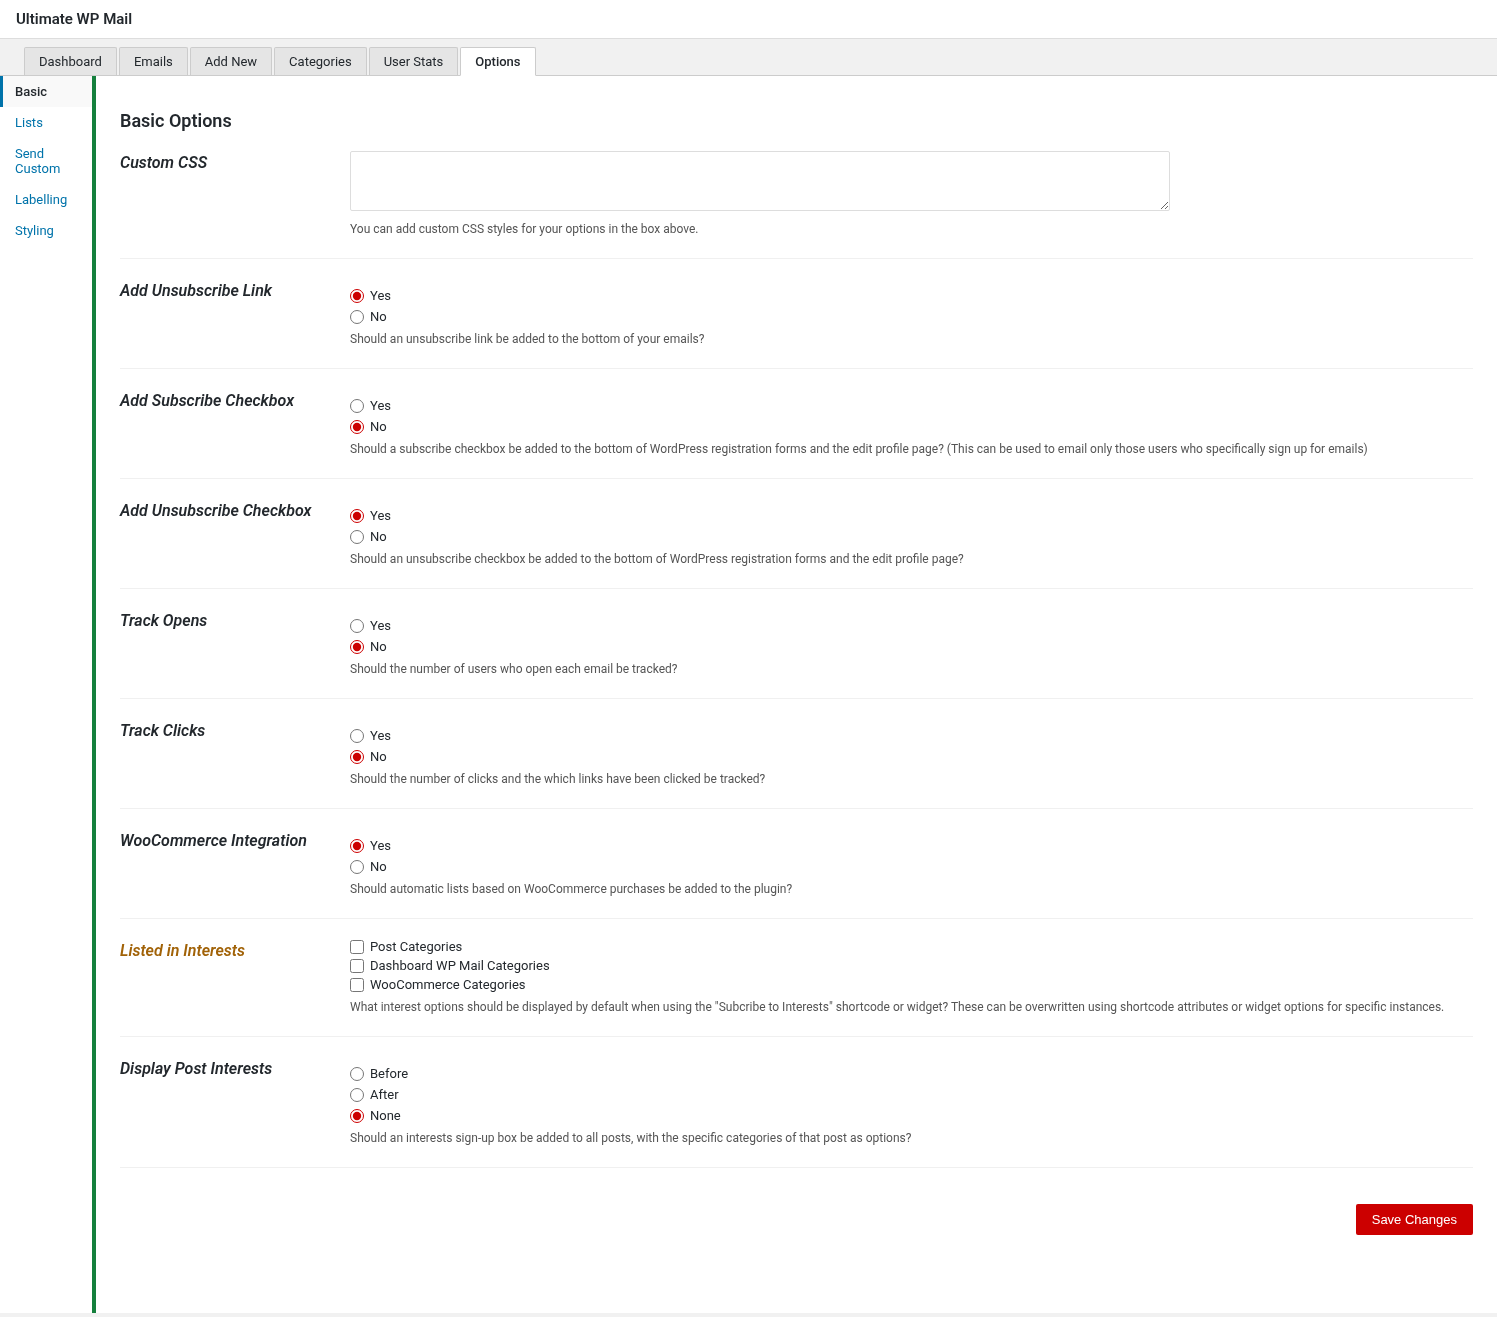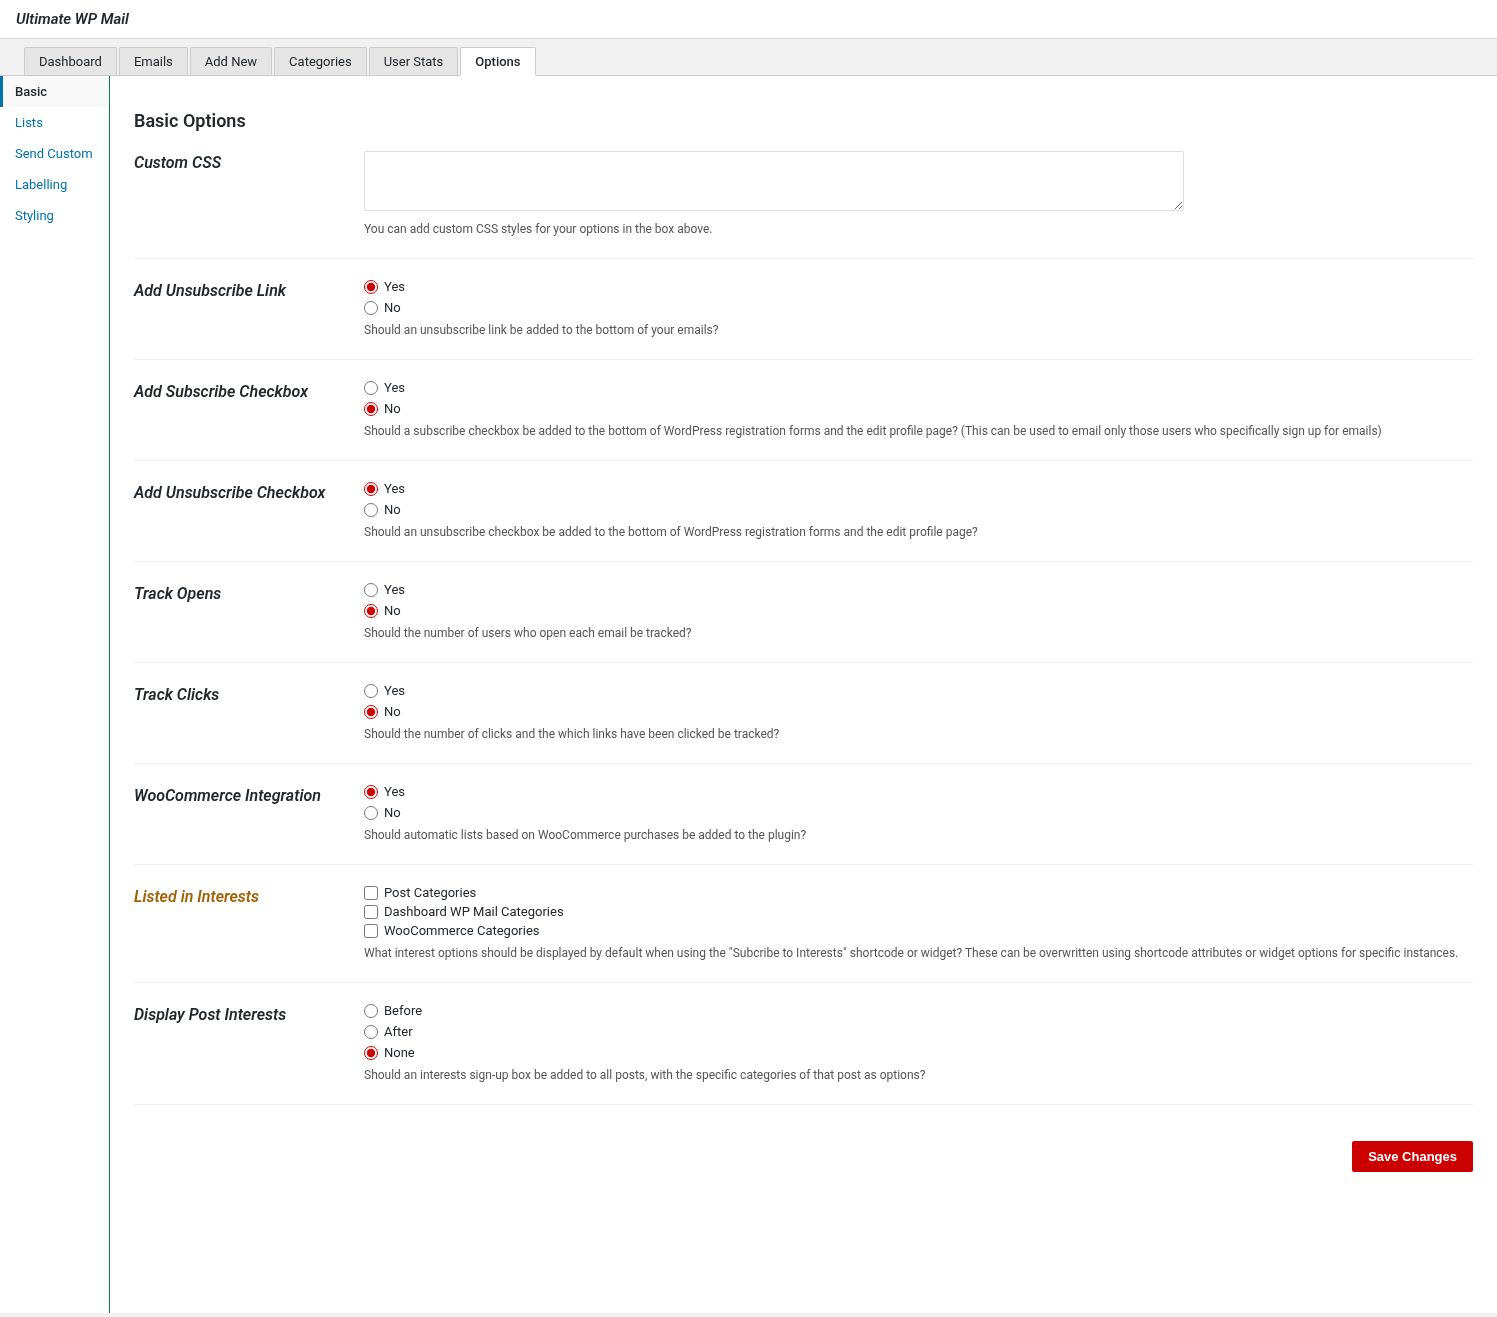--- a/index.html
+++ b/index.html
@@ -9,21 +9,20 @@
       background: #f1f1f1;
       color: #23282d;
     }
     .app-title {
       background: #fff;
       border-bottom: 1px solid #ddd;
       padding: 10px 16px;
       font-size: 15px;
       font-weight: 600;
       color: #23282d;
-      font-style: italic;
     }
     .nav-tabs {
       background: #f1f1f1;
       border-bottom: 1px solid #ccc;
       display: flex;
       padding: 8px 0 0 24px;
       gap: 2px;
     }
     .nav-tab {
       padding: 6px 14px;
@@ -40,23 +39,23 @@
       background: #fff;
       border-bottom: 1px solid #fff;
       margin-bottom: -1px;
       font-weight: 500;
     }
     .layout {
       display: flex;
       min-height: calc(100vh - 80px);
     }
     .sidebar {
-      width: 110px;
-      background: #fff;
-      border-right: 1px solid #15803d;
+      width: 96px;
+      background: #fff;
+      border-right: 4px solid #15803d;
       padding: 0;
     }
     .sidebar-item {
       display: block;
       padding: 8px 12px;
       font-size: 13px;
       color: #0073aa;
       cursor: pointer;
       border-left: 3px solid transparent;
       text-decoration: none;
@@ -114,20 +113,21 @@
       font-size: 12px;
       color: #555;
       margin-top: 6px;
       line-height: 1.5;
     }
     .radio-group {
       display: flex;
       flex-direction: column;
       gap: 6px;
       margin-bottom: 6px;
+      margin-top: 9px;
     }
     .radio-item {
       display: flex;
       align-items: center;
       gap: 6px;
       font-size: 13px;
     }
     .radio-item input[type="radio"] {
       accent-color: #cc0000;
       width: 14px;
@@ -149,21 +149,21 @@
       justify-content: flex-end;
       padding: 16px 0 4px 0;
       margin-top: 8px;
     }
     .save-btn {
       background: #cc0000;
       color: #fff;
       border: none;
       padding: 8px 16px;
       font-size: 13px;
-      font-weight: 700;
+      font-weight: 400;
       border-radius: 2px;
       cursor: pointer;
     }
   </style>
 </head>
 <body>
 
 <div>
   <div class="app-title">
     <span>Ultimate WP Mail</span>

